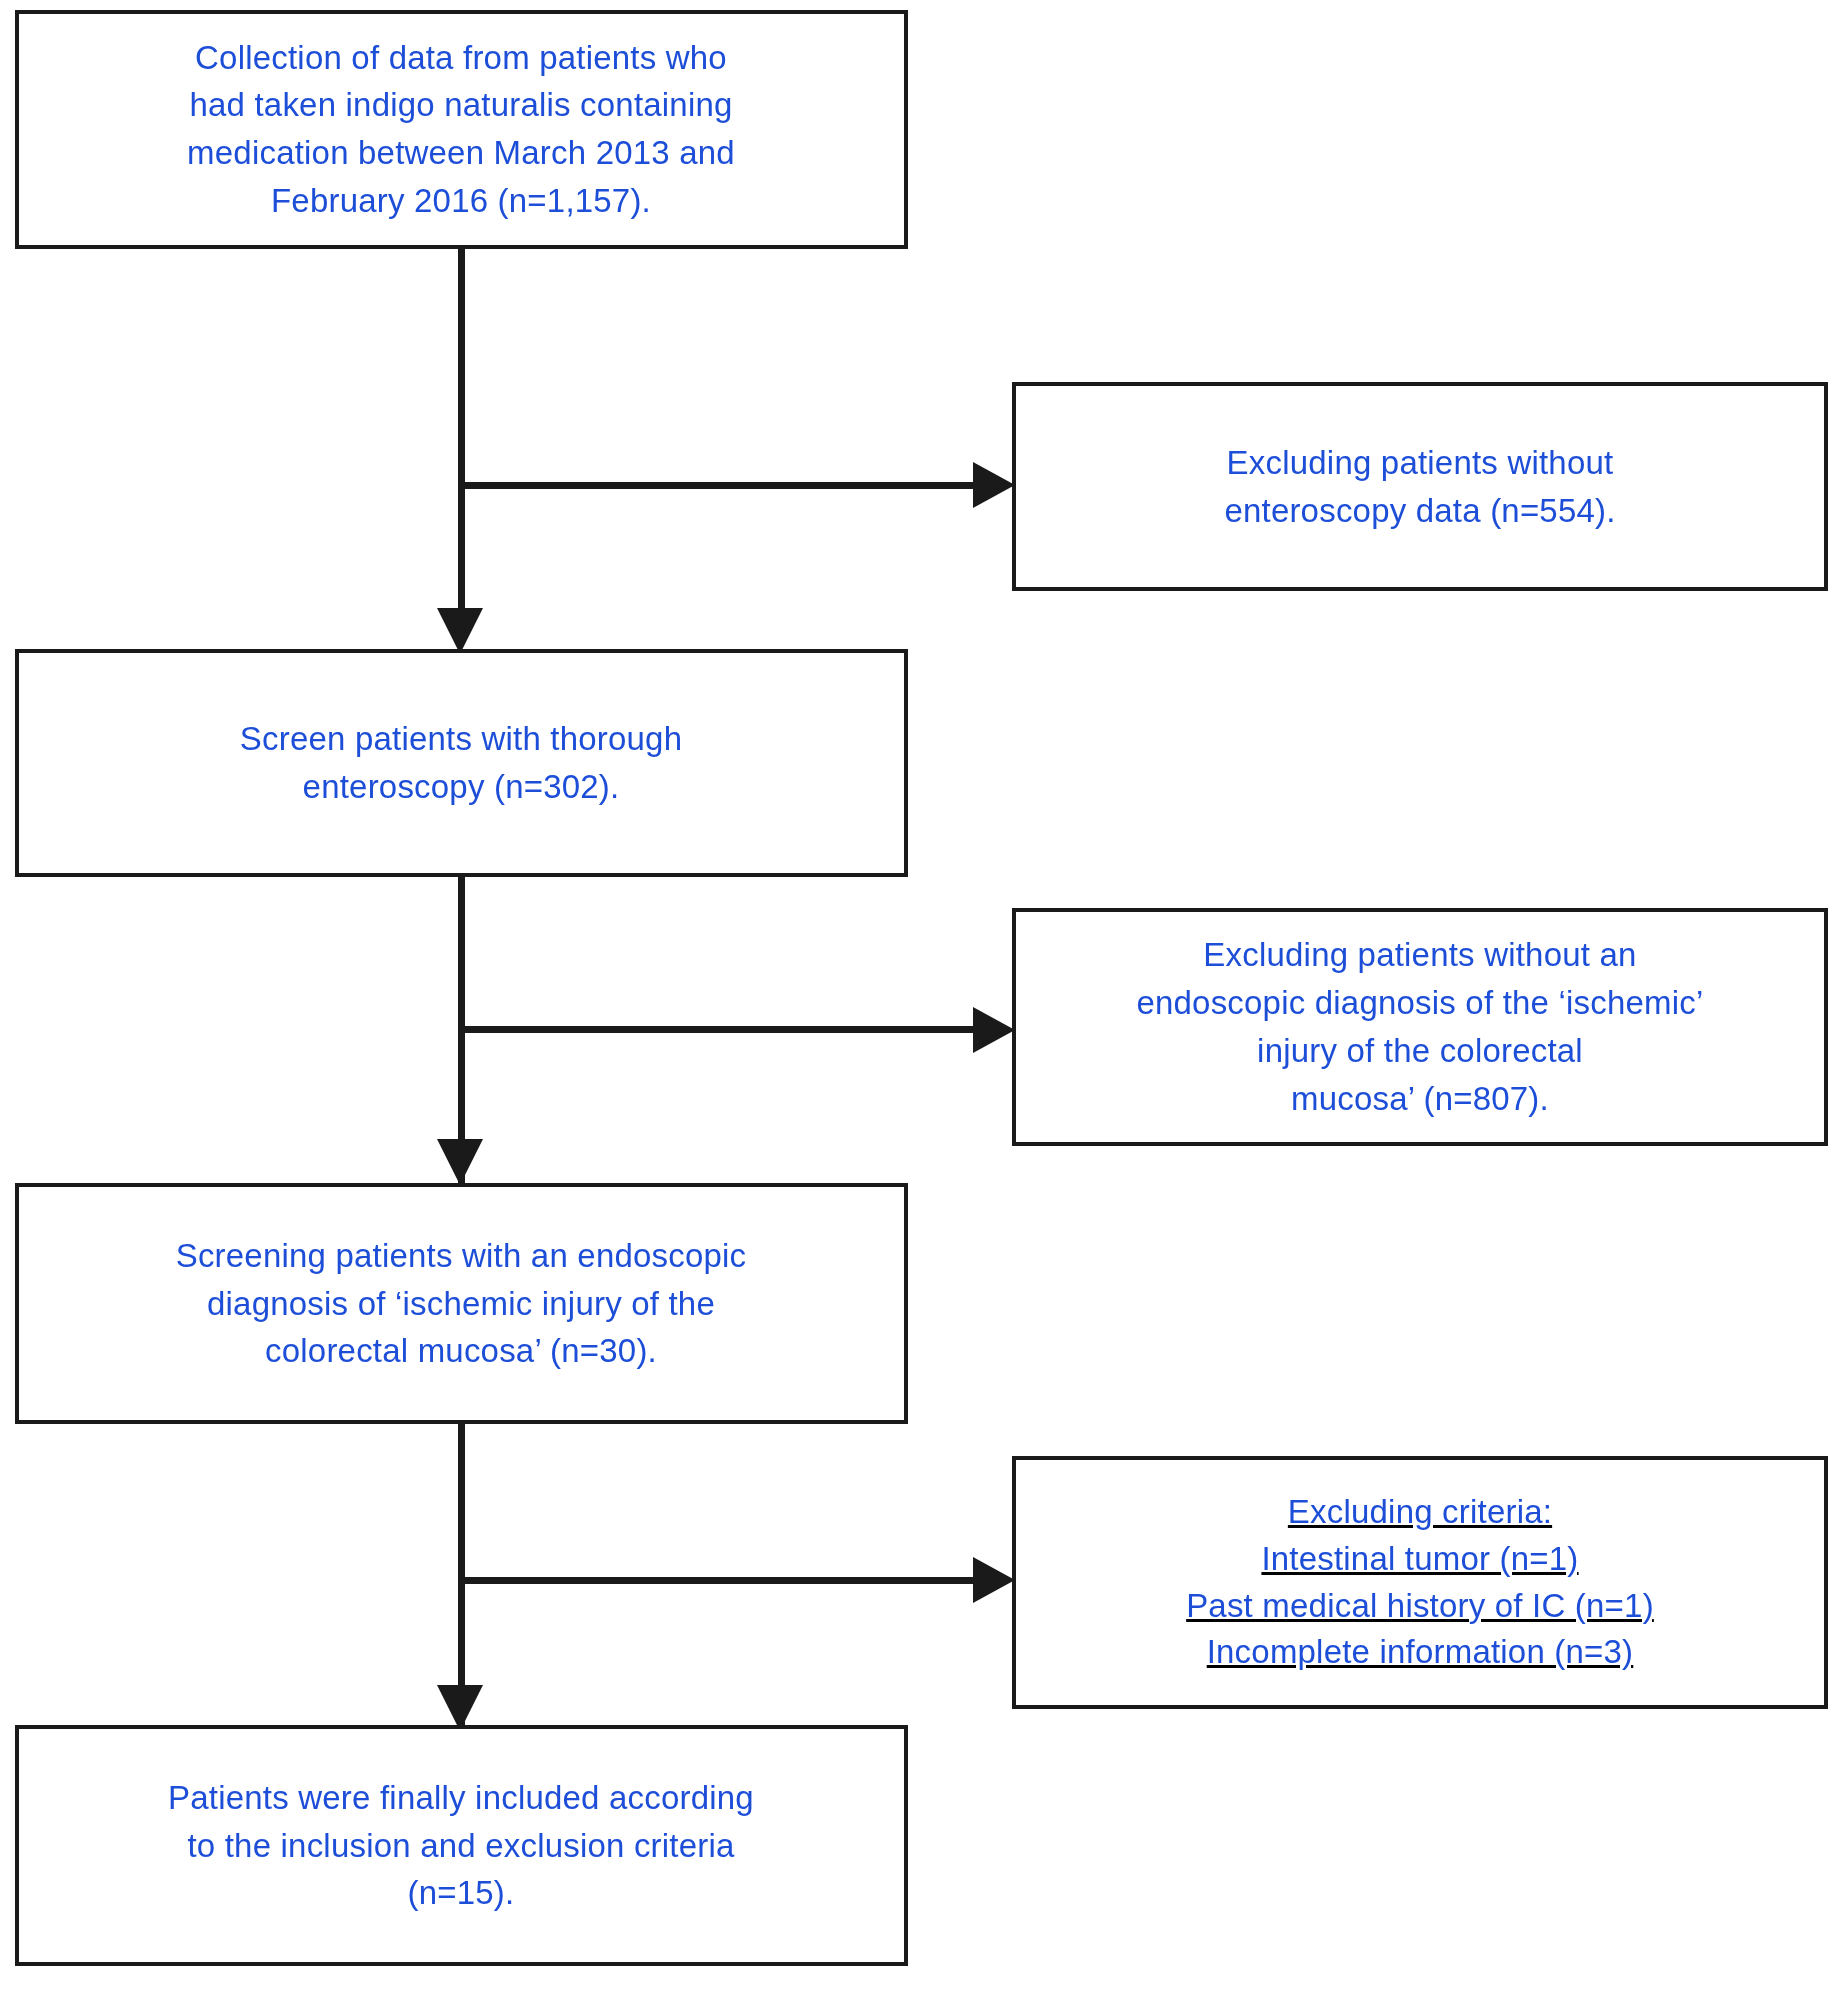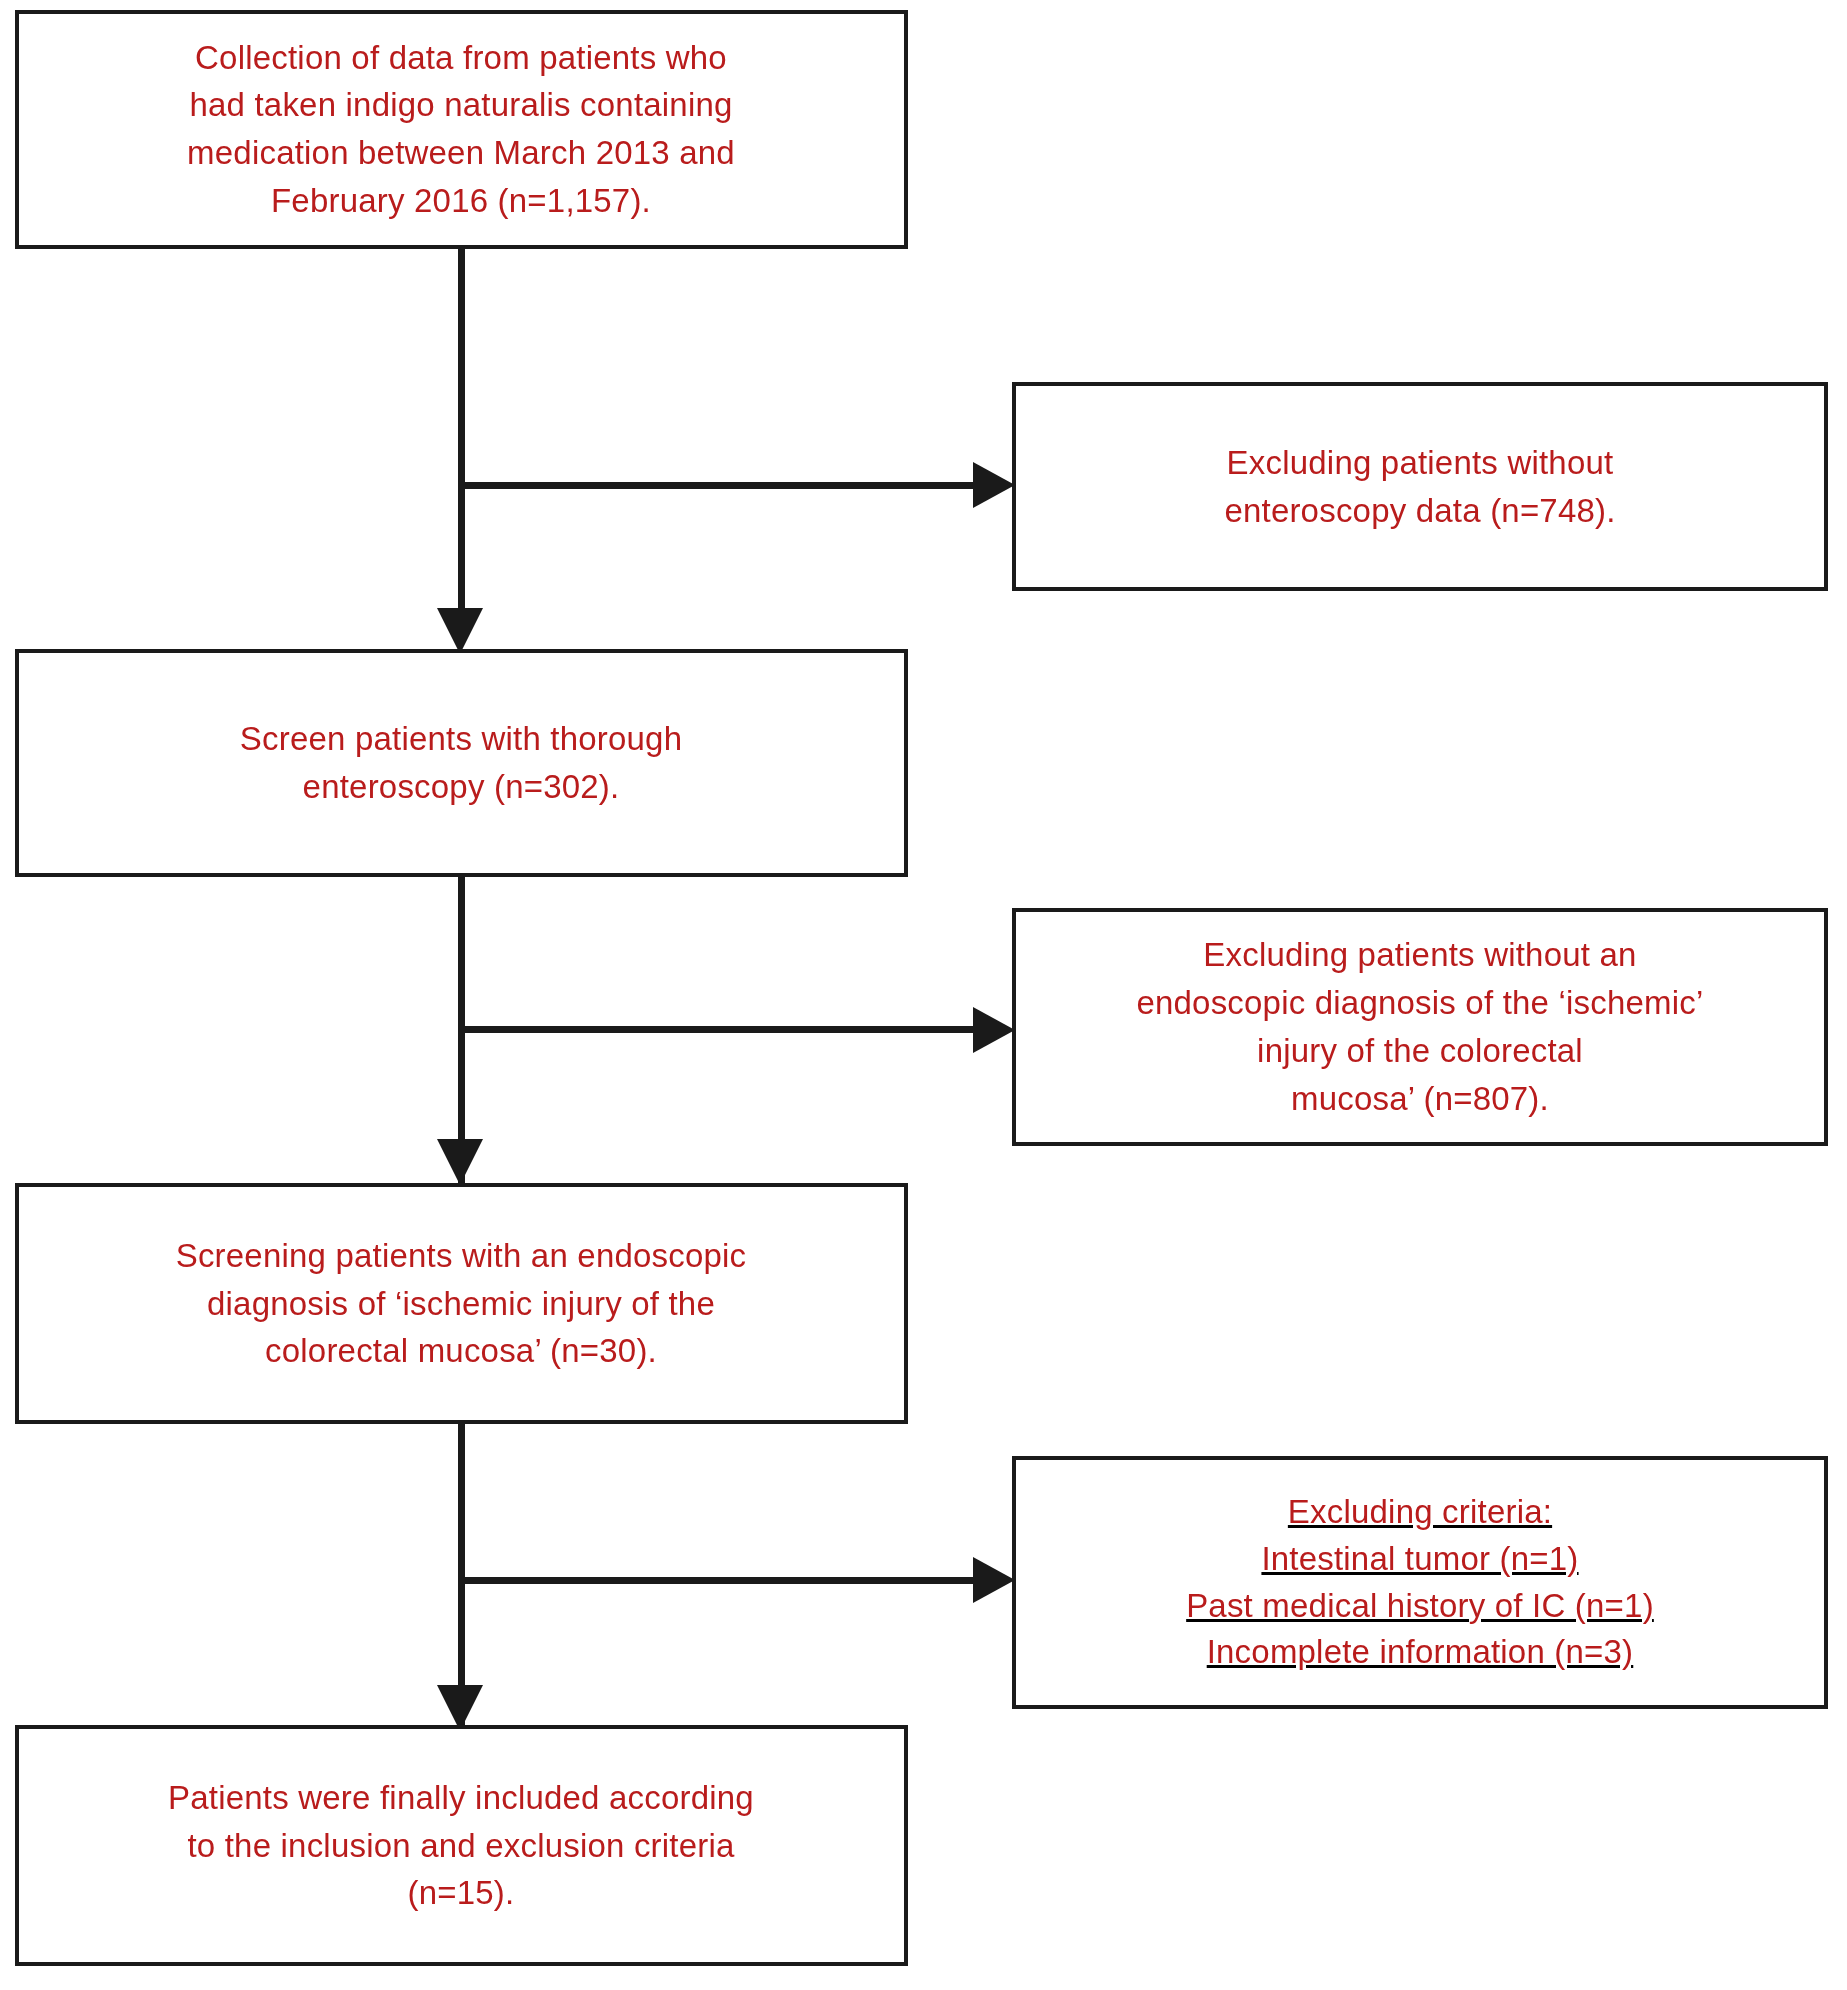--- a/index.html
+++ b/index.html
@@ -21,21 +21,21 @@
     border: 4.8px solid #1a1a1a;
     background: #ffffff;
     display: flex;
     align-items: center;
     justify-content: center;
     text-align: center;
   }
   .node-text {
     font-size: 33px;
     line-height: 1.45;
-    color: #b91c1c;
+    color: #1d4ed8;
     letter-spacing: 0.2px;
     white-space: pre-line;
     padding: 0 17.4px;
   }
   
   .vline {
     position: absolute;
     width: 6.8px;
     background: #1a1a1a;
   }
@@ -74,21 +74,21 @@
   </div>
 
   <div class="vline" style="left:458px; top:246px; height:373px;"></div>
   <div class="arrow-down" style="left:437px; top:608px;"></div>
 
   <div class="hline" style="left:458px; top:482px; width:521px;"></div>
   <div class="arrow-right" style="left:973px; top:462px;"></div>
 
   <div class="node-box" style="left:1012px; top:382px; width:816px; height:209px;">
     <div class="node-text">Excluding patients without
-enteroscopy data (n=748).</div>
+enteroscopy data (n=554).</div>
   </div>
 
   <div class="node-box" style="left:14.5px; top:649px; width:893px; height:228px;">
     <div class="node-text">Screen patients with thorough
 enteroscopy (n=302).</div>
   </div>
 
   <div class="vline" style="left:458px; top:874px; height:311px;"></div>
   <div class="arrow-down" style="left:437px; top:1139px;"></div>
 

